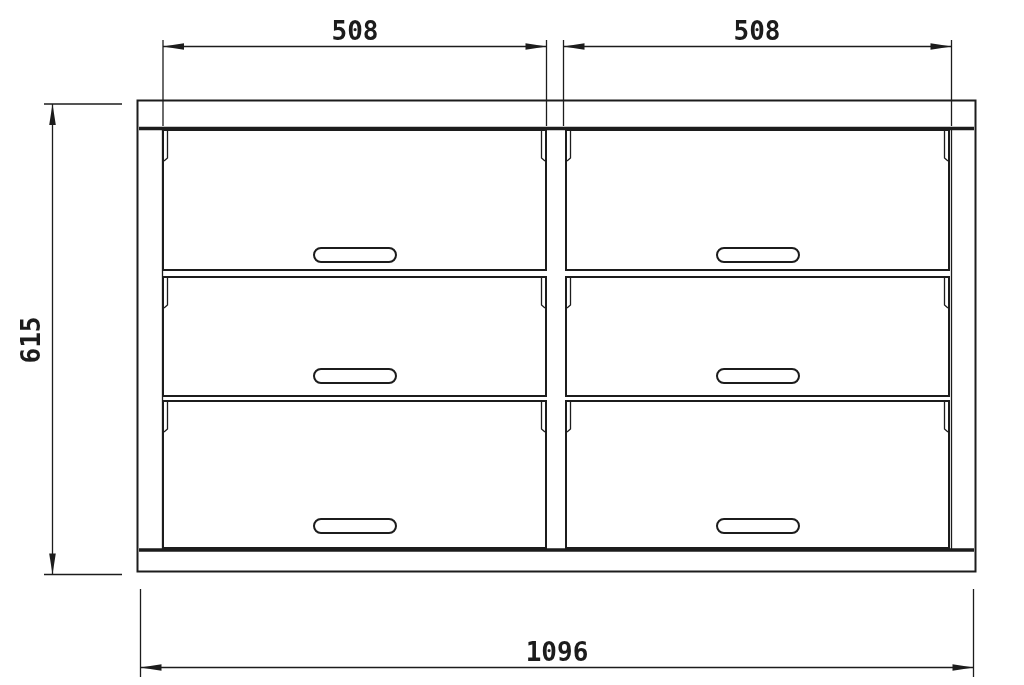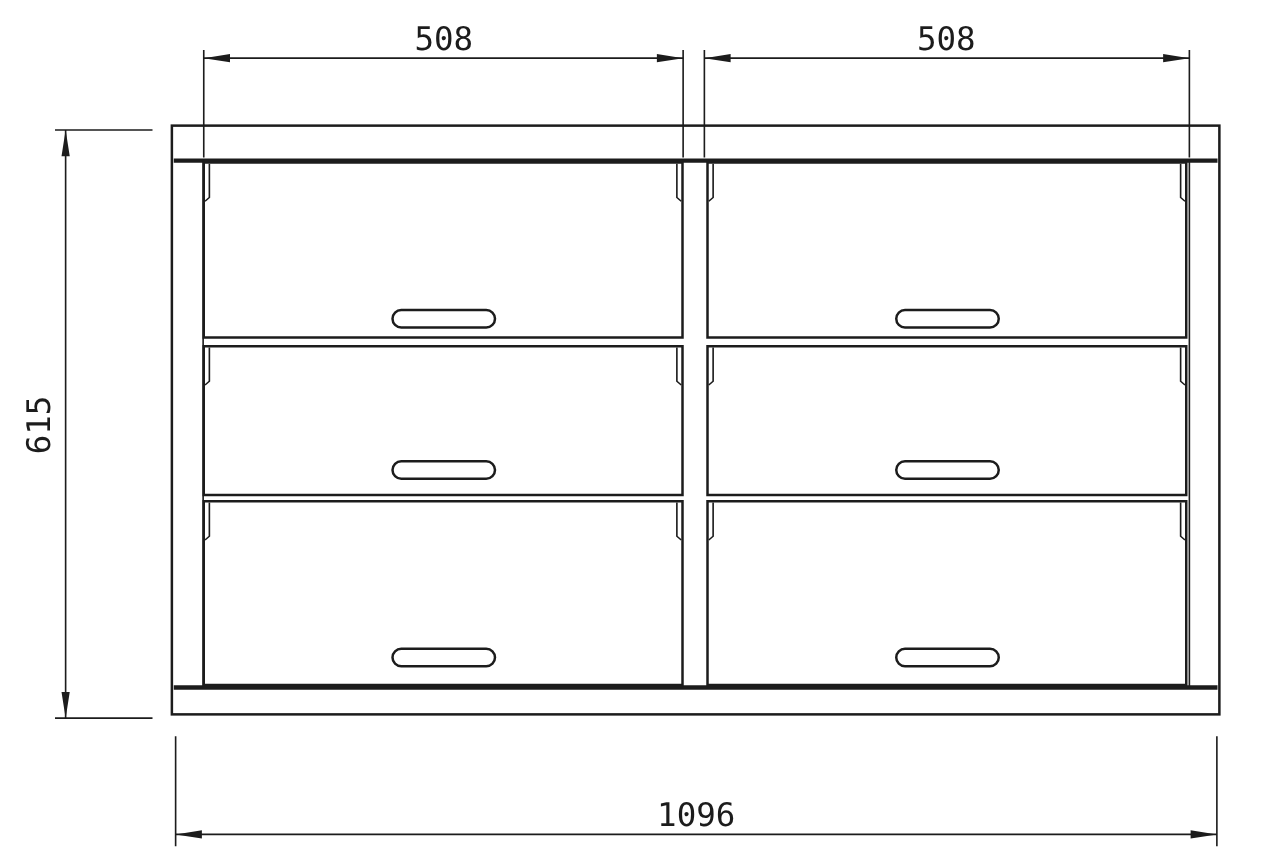--- a/index.html
+++ b/index.html
@@ -7,20 +7,21 @@
     padding: 0;
     background: #ffffff;
   }
   .canvas {
     position: relative;
     width: 1024px;
     height: 685px;
     background: #ffffff;
     overflow: hidden;
     font-family: "DejaVu Sans Mono", "Liberation Mono", monospace;
+    font-weight: bold;
   }
   svg { display: block; }
   .dim-text {
     font-family: "DejaVu Sans Mono", "Liberation Mono", monospace;
     font-size: 26px;
     fill: #1c1c1c;
     letter-spacing: 0px;
   }
   .thin  { stroke: #1c1c1c; stroke-width: 1.3; fill: none; }
   .med   { stroke: #1c1c1c; stroke-width: 2;   fill: none; }

